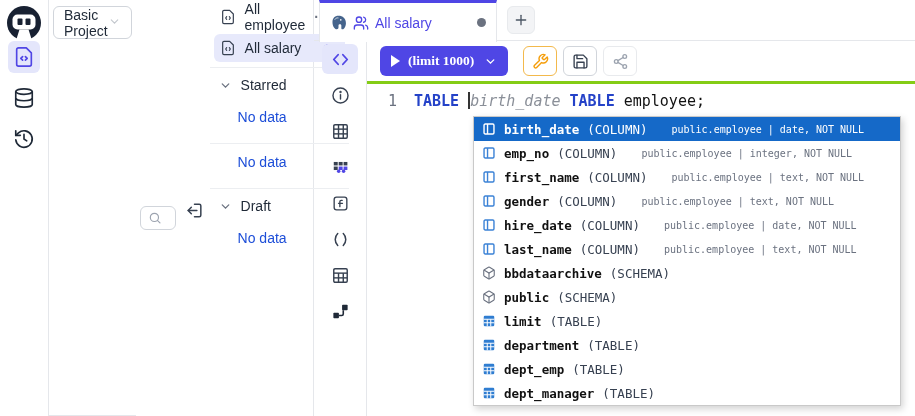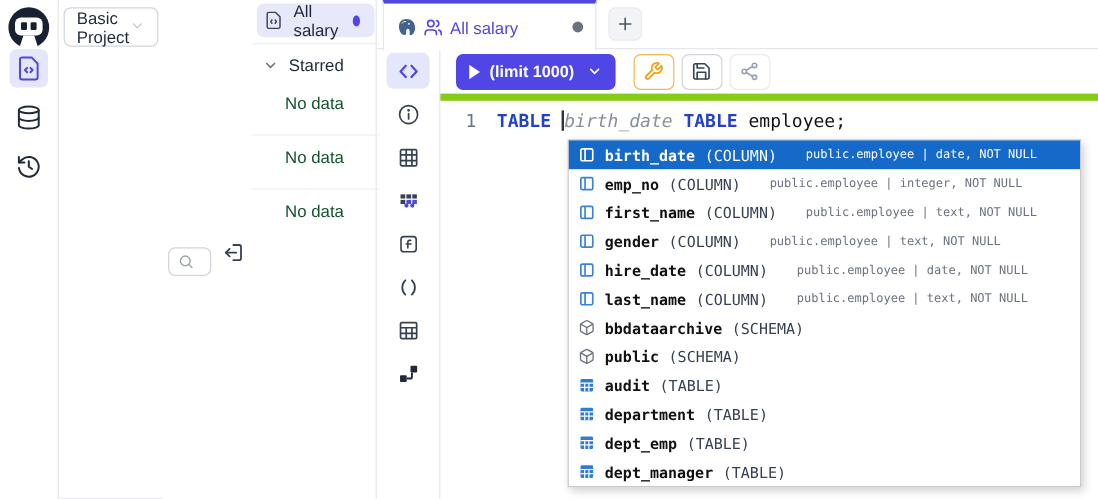--- a/index.html
+++ b/index.html
@@ -44,21 +44,21 @@
   .sect-head .chev { color: #6b7280; display: flex; }
   .chev svg { width: 13px; height: 13px; }
   .tree-item { display: flex; align-items: center; gap: 9px; height: 28px;
                margin: 3px 4px 0 4px; padding: 0 6px; border-radius: 6px; cursor: pointer; }
   .tree-item.selected { background: #e7e9fb; }
   .doc-ico { color: #374151; display: flex; }
   .doc-ico svg { width: 16px; height: 16px; }
   .more-dots { margin-left: auto; color: #6b7280; font-weight: bold; letter-spacing: 1px;
                padding-right: 8px; cursor: pointer; }
   .sel-dot { width: 9px; height: 9px; border-radius: 50%; background: #4f46e5; margin-left: auto; margin-right: 6px; }
-  .empty-text { color: #14532d; padding: 10px 0 13px 28px; }
+  .empty-text { color: #1d4ed8; padding: 10px 0 13px 28px; }
   .divider { border-top: 1px solid #eceef1; margin-top: 5px; }
 
   
   .right { flex: 1; display: flex; flex-direction: column; min-width: 0; }
   .tabstrip { height: 41px; flex: 0 0 41px; border-bottom: 1px solid #e5e7eb;
               display: flex; align-items: stretch; position: relative; }
   .tab { width: 178px; margin-left: 5px; height: 42px; margin-bottom: -1px; z-index: 2;
          background: #fff; border-top: 3px solid #4f46e5;
          border-left: 1px solid #e5e7eb; border-right: 1px solid #e5e7eb;
          display: flex; align-items: center; gap: 6px; padding: 0 10px; cursor: pointer; }
@@ -74,22 +74,22 @@
 
   .workrow { flex: 1; display: flex; min-height: 0; }
   .iconstrip { width: 53px; flex: 0 0 53px; border-right: 1px solid #e5e7eb;
                display: flex; flex-direction: column; align-items: center; padding-top: 3px; }
   .strip-btn { width: 36px; height: 30px; border-radius: 6px; color: #374151;
                display: flex; align-items: center; justify-content: center; margin-bottom: 6px; cursor: pointer; }
   .strip-btn svg { width: 19px; height: 19px; }
   .strip-btn.active { background: #e4e6fb; color: #5046e5; }
 
   .editor { flex: 1; display: flex; flex-direction: column; min-width: 0; }
-  .toolbar { height: 43px; flex: 0 0 43px; border-bottom: 6px solid #84cc16;
-             display: flex; align-items: center; padding-left: 13px; }
+  .toolbar { height: 43px; flex: 0 0 43px; border-bottom: 3px solid #84cc16;
+             display: flex; align-items: center; padding-left: 13px; font-family: Liberation Serif, serif; }
   .run-btn { height: 30px; background: #4f46e5; color: #fff; border: none; border-radius: 6px;
              display: flex; align-items: center; padding: 0 11px; gap: 8px;
              font-weight: 700; font-size: 13.5px; font-family: inherit; cursor: pointer; }
   .play { width: 0; height: 0; border-left: 9px solid #fff;
           border-top: 6px solid transparent; border-bottom: 6px solid transparent; }
   .run-chev { display: flex; margin-left: 2px; }
   .run-chev svg { width: 13px; height: 13px; }
   .icon-btn { width: 34px; height: 30px; border: 1px solid #d1d5db; background: #fff;
               border-radius: 6px; display: flex; align-items: center; justify-content: center;
               color: #374151; cursor: pointer; }
@@ -189,20 +189,31 @@
         <svg viewBox="0 0 24 24" fill="none" stroke="currentColor" stroke-width="1.9" stroke-linecap="round" stroke-linejoin="round">
           <path d="M12 4h6a2 2 0 0 1 2 2v12a2 2 0 0 1-2 2h-6"></path>
             <polyline points="8 8 4 12 8 16"></polyline>
             <line x1="4" y1="12" x2="15" y2="12"></line>
         </svg>
       </span>
     </div>
 
     <div class="tree">
 
+      <div class="tree-item">
+        <span class="doc-ico">
+          <svg viewBox="0 0 24 24" fill="none" stroke="currentColor" stroke-width="1.8" stroke-linecap="round" stroke-linejoin="round">
+              <path d="M14.5 2H6a2 2 0 0 0-2 2v16a2 2 0 0 0 2 2h12a2 2 0 0 0 2-2V7.5L14.5 2z"></path>
+              <polyline points="10 11.5 8.5 13.5 10 15.5"></polyline>
+              <polyline points="14 11.5 15.5 13.5 14 15.5"></polyline>
+            </svg>
+        </span>
+        <span>All employee</span>
+        <span class="more-dots">···</span>
+      </div>
 
       <div class="tree-item selected">
         <span class="doc-ico">
           <svg viewBox="0 0 24 24" fill="none" stroke="currentColor" stroke-width="1.8" stroke-linecap="round" stroke-linejoin="round">
               <path d="M14.5 2H6a2 2 0 0 0-2 2v16a2 2 0 0 0 2 2h12a2 2 0 0 0 2-2V7.5L14.5 2z"></path>
               <polyline points="10 11.5 8.5 13.5 10 15.5"></polyline>
               <polyline points="14 11.5 15.5 13.5 14 15.5"></polyline>
             </svg>
         </span>
         <span>All salary</span>
@@ -220,20 +231,28 @@
         <span>Starred</span>
       </div>
       <div class="empty-text">No data</div>
 
       <div class="divider"></div>
 
       <div class="empty-text">No data</div>
 
       <div class="divider"></div>
 
+      <div class="sect-head">
+        <span class="chev">
+          <svg viewBox="0 0 24 24" fill="none" stroke="currentColor" stroke-width="2.4" stroke-linecap="round">
+              <polyline points="6 9 12 15 18 9"></polyline>
+            </svg>
+        </span>
+        <span>Draft</span>
+      </div>
       <div class="empty-text">No data</div>
     </div>
   </div>
 
   <div class="right">
 
     <div class="tabstrip">
       <div class="tab">
         <span class="pg-ico">
           <svg viewBox="0 0 24 24">
@@ -463,21 +482,21 @@
                   <svg viewBox="0 0 24 24">
                     <rect x="3" y="3" width="18" height="18" rx="2" fill="currentColor"></rect>
                     <g stroke="#fff" stroke-width="1.7">
                       <line x1="3" y1="9" x2="21" y2="9"></line>
                       <line x1="3" y1="15" x2="21" y2="15"></line>
                       <line x1="9" y1="9" x2="9" y2="21"></line>
                       <line x1="15" y1="9" x2="15" y2="21"></line>
                     </g>
                   </svg>
                 </span>
-              <span class="ac-name">audit</span>
+              <span class="ac-name">limit</span>
               <span class="ac-kind">(TABLE)</span>
             </div>
             <div class="ac-row">
               <span class="ac-ico ico-table">
                   <svg viewBox="0 0 24 24">
                     <rect x="3" y="3" width="18" height="18" rx="2" fill="currentColor"></rect>
                     <g stroke="#fff" stroke-width="1.7">
                       <line x1="3" y1="9" x2="21" y2="9"></line>
                       <line x1="3" y1="15" x2="21" y2="15"></line>
                       <line x1="9" y1="9" x2="9" y2="21"></line>

